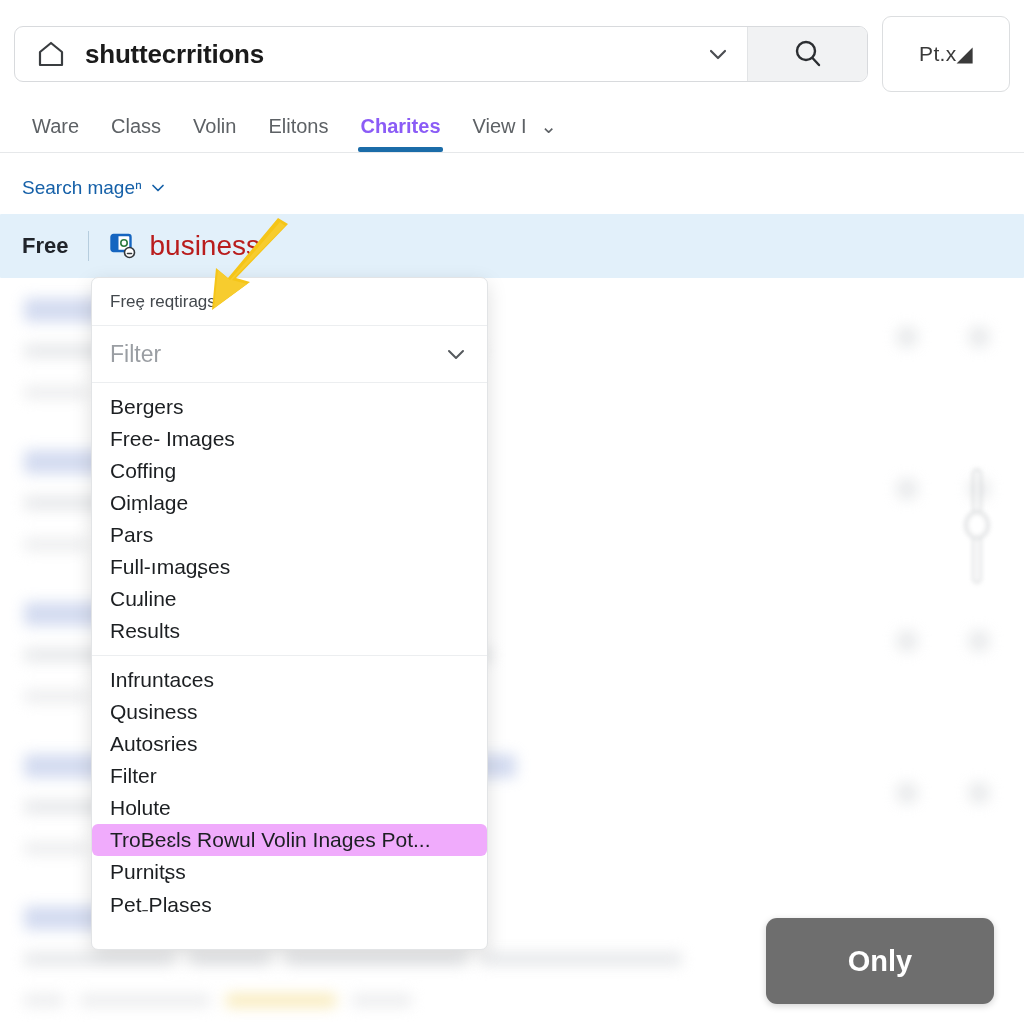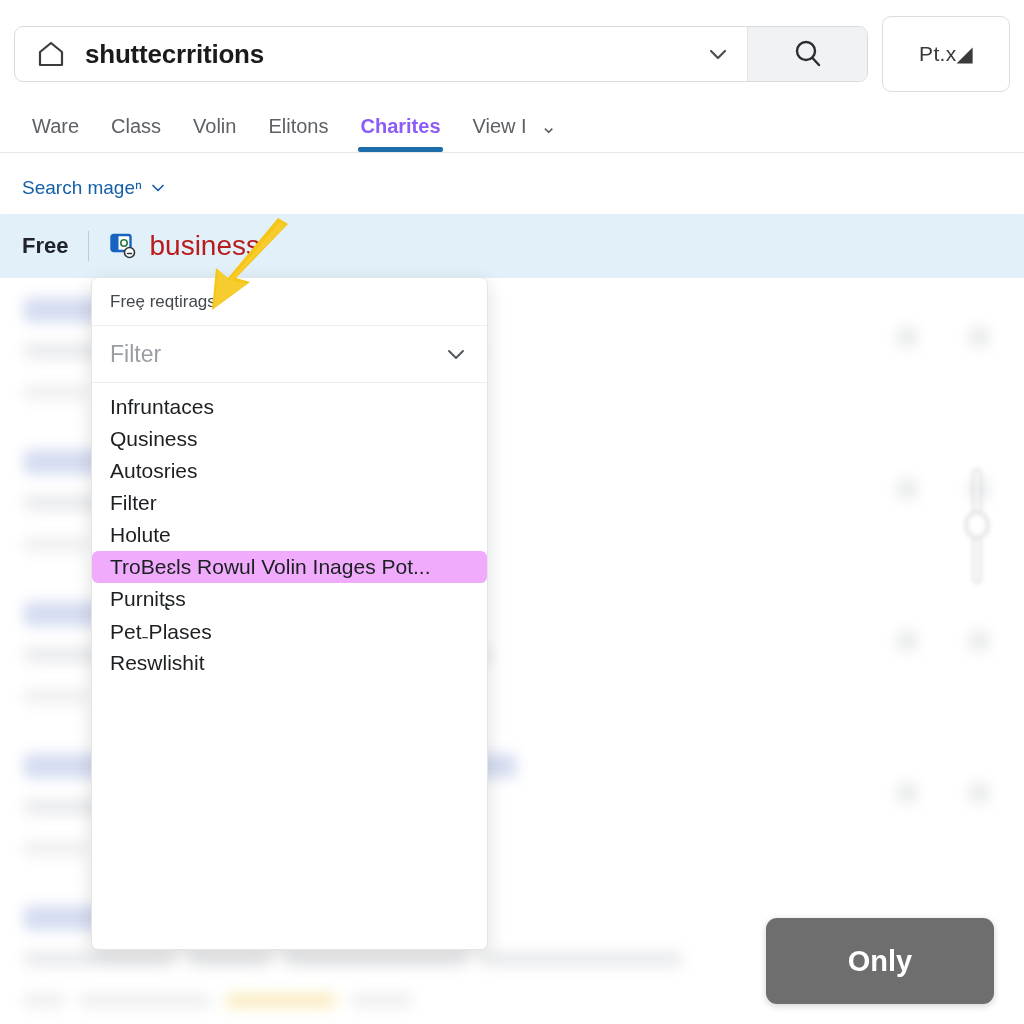--- a/index.html
+++ b/index.html
@@ -135,21 +135,21 @@
     height: 48px; display: flex; align-items: center; padding: 0 18px;
     border-bottom: 1px solid #eceef0;
     font-size: 17px; color: #43484d;
   }
   .panel-filter {
     height: 57px; display: flex; align-items: center; justify-content: space-between;
     padding: 0 18px; border-bottom: 1px solid #eceef0;
   }
   .panel-filter .ph { font-size: 23px; color: #9a9ea3; }
   .opt-group { padding: 8px 0; }
-  .opt-group + .opt-group { border-top: 1px solid #eceef0; padding-left: 8px; }
+  .opt-group + .opt-group { border-top: 1px solid #eceef0; }
   .opt {
     height: 32px; display: flex; align-items: center; padding: 0 18px;
     font-size: 21px; color: #1c1f22; cursor: pointer; white-space: nowrap;
     overflow: hidden; text-overflow: ellipsis;
   }
   .opt.selected { background: #f0abfc; border-radius: 6px; }
 
   
   .arrow { position: absolute; left: 190px; top: 218px; width: 110px; height: 100px; }
 </style>
@@ -273,31 +273,40 @@
   <div class="panel">
     <div class="panel-head">Freȩ reqtirags</div>
 
     <div class="panel-filter">
       <span class="ph">Filter</span>
       <svg width="26" height="26" viewBox="0 0 26 26" fill="none">
         <path d="M6 10 L13 17 L20 10" stroke="#55595d" stroke-width="2" fill="none" stroke-linecap="round" stroke-linejoin="round"></path>
       </svg>
     </div>
 
+    <div class="opt-group">
+      <div class="opt">Bergers</div>
+      <div class="opt">Free- Images</div>
+      <div class="opt">Coffing</div>
+      <div class="opt">Oiṃlage</div>
+      <div class="opt">Pars</div>
+      <div class="opt">Full-ımagʂes</div>
+      <div class="opt">Cuɹline</div>
+      <div class="opt">Results</div>
+    </div>
 
     <div class="opt-group">
       <div class="opt">Infruntaces</div>
       <div class="opt">Qusiness</div>
       <div class="opt">Autosries</div>
       <div class="opt">Filter</div>
       <div class="opt">Holute</div>
       <div class="opt selected">TroBeɛls Rowul Volin Inages Pot...</div>
       <div class="opt">Purnitʂs</div>
       <div class="opt">Pet₋Plases</div>
-      <div class="opt">Reswlishit</div>
     </div>
   </div>
 
   <svg class="arrow" viewBox="0 0 110 100">
     <path d="M98 6 L46 60 L60 64 L22 92 L26 50 L38 60 L88 0 Z" fill="#f5c518"></path>
     <path d="M95 8 L42 62 L57 66 L24 90 L28 52 L40 62 L90 4 Z" fill="#f7cc2e"></path>
   </svg>
 
 </div>
 

